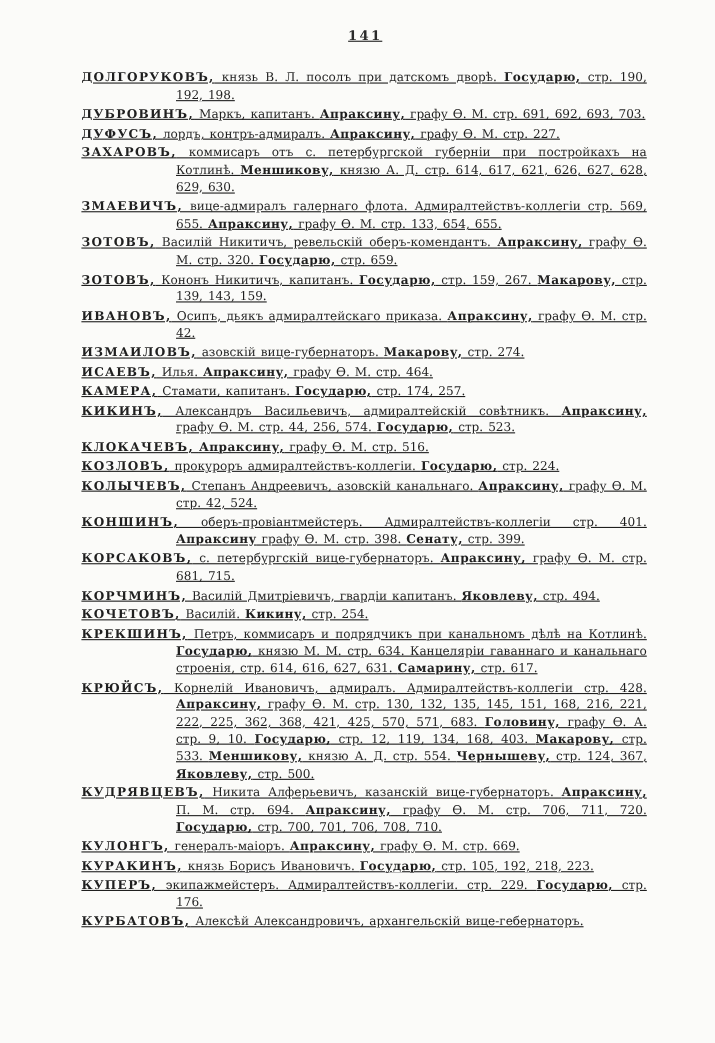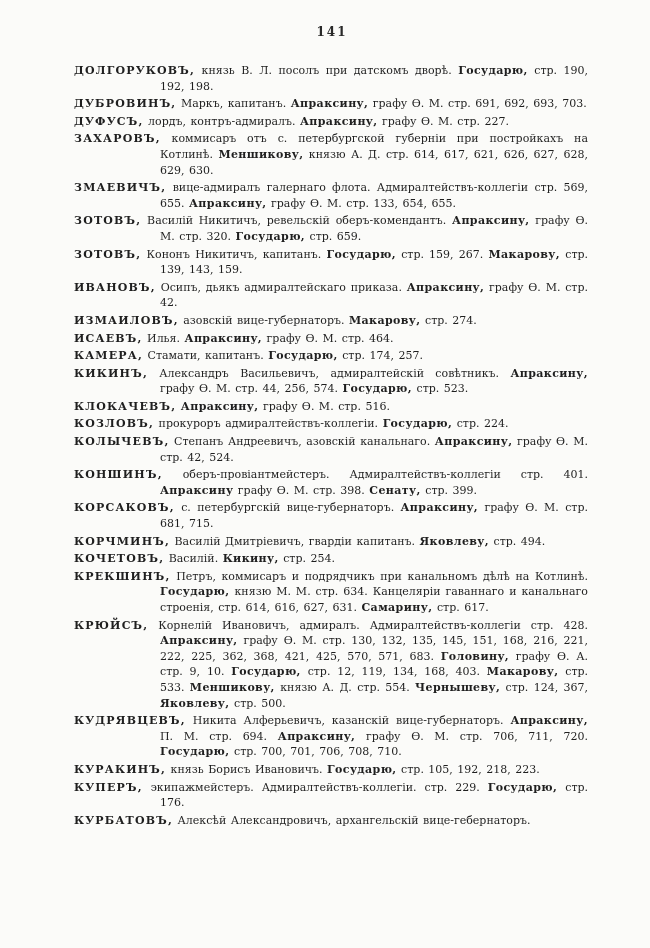--- a/index.html
+++ b/index.html
@@ -6,20 +6,21 @@
   html, body {
     width: 650px; height: 948px;
     background: #fbfbf9;
     font-family: "DejaVu Serif", serif;
     color: #1f1f1f;
     overflow: hidden;
   }
   .sheet {
     width: 650px; height: 948px;
     padding: 25px 60px 12px 74px;
+    text-decoration: underline;
   }
   .page-number {
     text-align: center;
     font-size: 12px;
     font-weight: bold;
     letter-spacing: 2px;
     color: #2a2a2a;
     margin-bottom: 24px;
   }
   .index-list { width: 514px; }
@@ -64,17 +65,18 @@
       <p class="entry"><span class="name">КЛОКАЧЕВЪ,</span><span class="plain"> </span><span class="ref">Апраксину,</span><span class="plain"> графу Ѳ. М. стр. 516.</span></p>
       <p class="entry"><span class="name">КОЗЛОВЪ,</span><span class="plain"> прокуроръ адмиралтействъ-коллегіи. </span><span class="ref">Государю,</span><span class="plain"> стр. 224.</span></p>
       <p class="entry"><span class="name">КОЛЫЧЕВЪ,</span><span class="plain"> Степанъ Андреевичъ, азовскій канальнаго. </span><span class="ref">Апраксину,</span><span class="plain"> графу Ѳ. М. стр. 42, 524.</span></p>
       <p class="entry"><span class="name">КОНШИНЪ,</span><span class="plain"> оберъ-провіантмейстеръ. Адмиралтействъ-коллегіи стр. 401. </span><span class="ref">Апраксину</span><span class="plain"> графу Ѳ. М. стр. 398. </span><span class="ref">Сенату,</span><span class="plain"> стр. 399.</span></p>
       <p class="entry"><span class="name">КОРСАКОВЪ,</span><span class="plain"> с. петербургскій вице-губернаторъ. </span><span class="ref">Апраксину,</span><span class="plain"> графу Ѳ. М. стр. 681, 715.</span></p>
       <p class="entry"><span class="name">КОРЧМИНЪ,</span><span class="plain"> Василій Дмитріевичъ, гвардіи капитанъ. </span><span class="ref">Яковлеву,</span><span class="plain"> стр. 494.</span></p>
       <p class="entry"><span class="name">КОЧЕТОВЪ,</span><span class="plain"> Василій. </span><span class="ref">Кикину,</span><span class="plain"> стр. 254.</span></p>
       <p class="entry"><span class="name">КРЕКШИНЪ,</span><span class="plain"> Петръ, коммисаръ и подрядчикъ при канальномъ дѣлѣ на Котлинѣ. </span><span class="ref">Государю,</span><span class="plain"> князю М. М. стр. 634. Канцеляріи гаваннаго и канальнаго строенія, стр. 614, 616, 627, 631. </span><span class="ref">Самарину,</span><span class="plain"> стр. 617.</span></p>
       <p class="entry"><span class="name">КРЮЙСЪ,</span><span class="plain"> Корнелій Ивановичъ, адмиралъ. Адмиралтействъ-коллегіи стр. 428. </span><span class="ref">Апраксину,</span><span class="plain"> графу Ѳ. М. стр. 130, 132, 135, 145, 151, 168, 216, 221, 222, 225, 362, 368, 421, 425, 570, 571, 683. </span><span class="ref">Головину,</span><span class="plain"> графу Ѳ. А. стр. 9, 10. </span><span class="ref">Государю,</span><span class="plain"> стр. 12, 119, 134, 168, 403. </span><span class="ref">Макарову,</span><span class="plain"> стр. 533. </span><span class="ref">Меншикову,</span><span class="plain"> князю А. Д. стр. 554. </span><span class="ref">Чернышеву,</span><span class="plain"> стр. 124, 367, </span><span class="ref">Яковлеву,</span><span class="plain"> стр. 500.</span></p>
       <p class="entry"><span class="name">КУДРЯВЦЕВЪ,</span><span class="plain"> Никита Алферьевичъ, казанскій вице-губернаторъ. </span><span class="ref">Апраксину,</span><span class="plain"> П. М. стр. 694. </span><span class="ref">Апраксину,</span><span class="plain"> графу Ѳ. М. стр. 706, 711, 720. </span><span class="ref">Государю,</span><span class="plain"> стр. 700, 701, 706, 708, 710.</span></p>
+      <p class="entry"><span class="name">КУЛОНГЪ,</span><span class="plain"> генералъ-маіоръ. </span><span class="ref">Апраксину,</span><span class="plain"> графу Ѳ. М. стр. 669.</span></p>
       <p class="entry"><span class="name">КУРАКИНЪ,</span><span class="plain"> князь Борисъ Ивановичъ. </span><span class="ref">Государю,</span><span class="plain"> стр. 105, 192, 218, 223.</span></p>
       <p class="entry"><span class="name">КУПЕРЪ,</span><span class="plain"> экипажмейстеръ. Адмиралтействъ-коллегіи. стр. 229. </span><span class="ref">Государю,</span><span class="plain"> стр. 176.</span></p>
       <p class="entry"><span class="name">КУРБАТОВЪ,</span><span class="plain"> Алексѣй Александровичъ, архангельскій вице-гебернаторъ. </span></p>
     </div>
 </div>
 
 </body></html>

